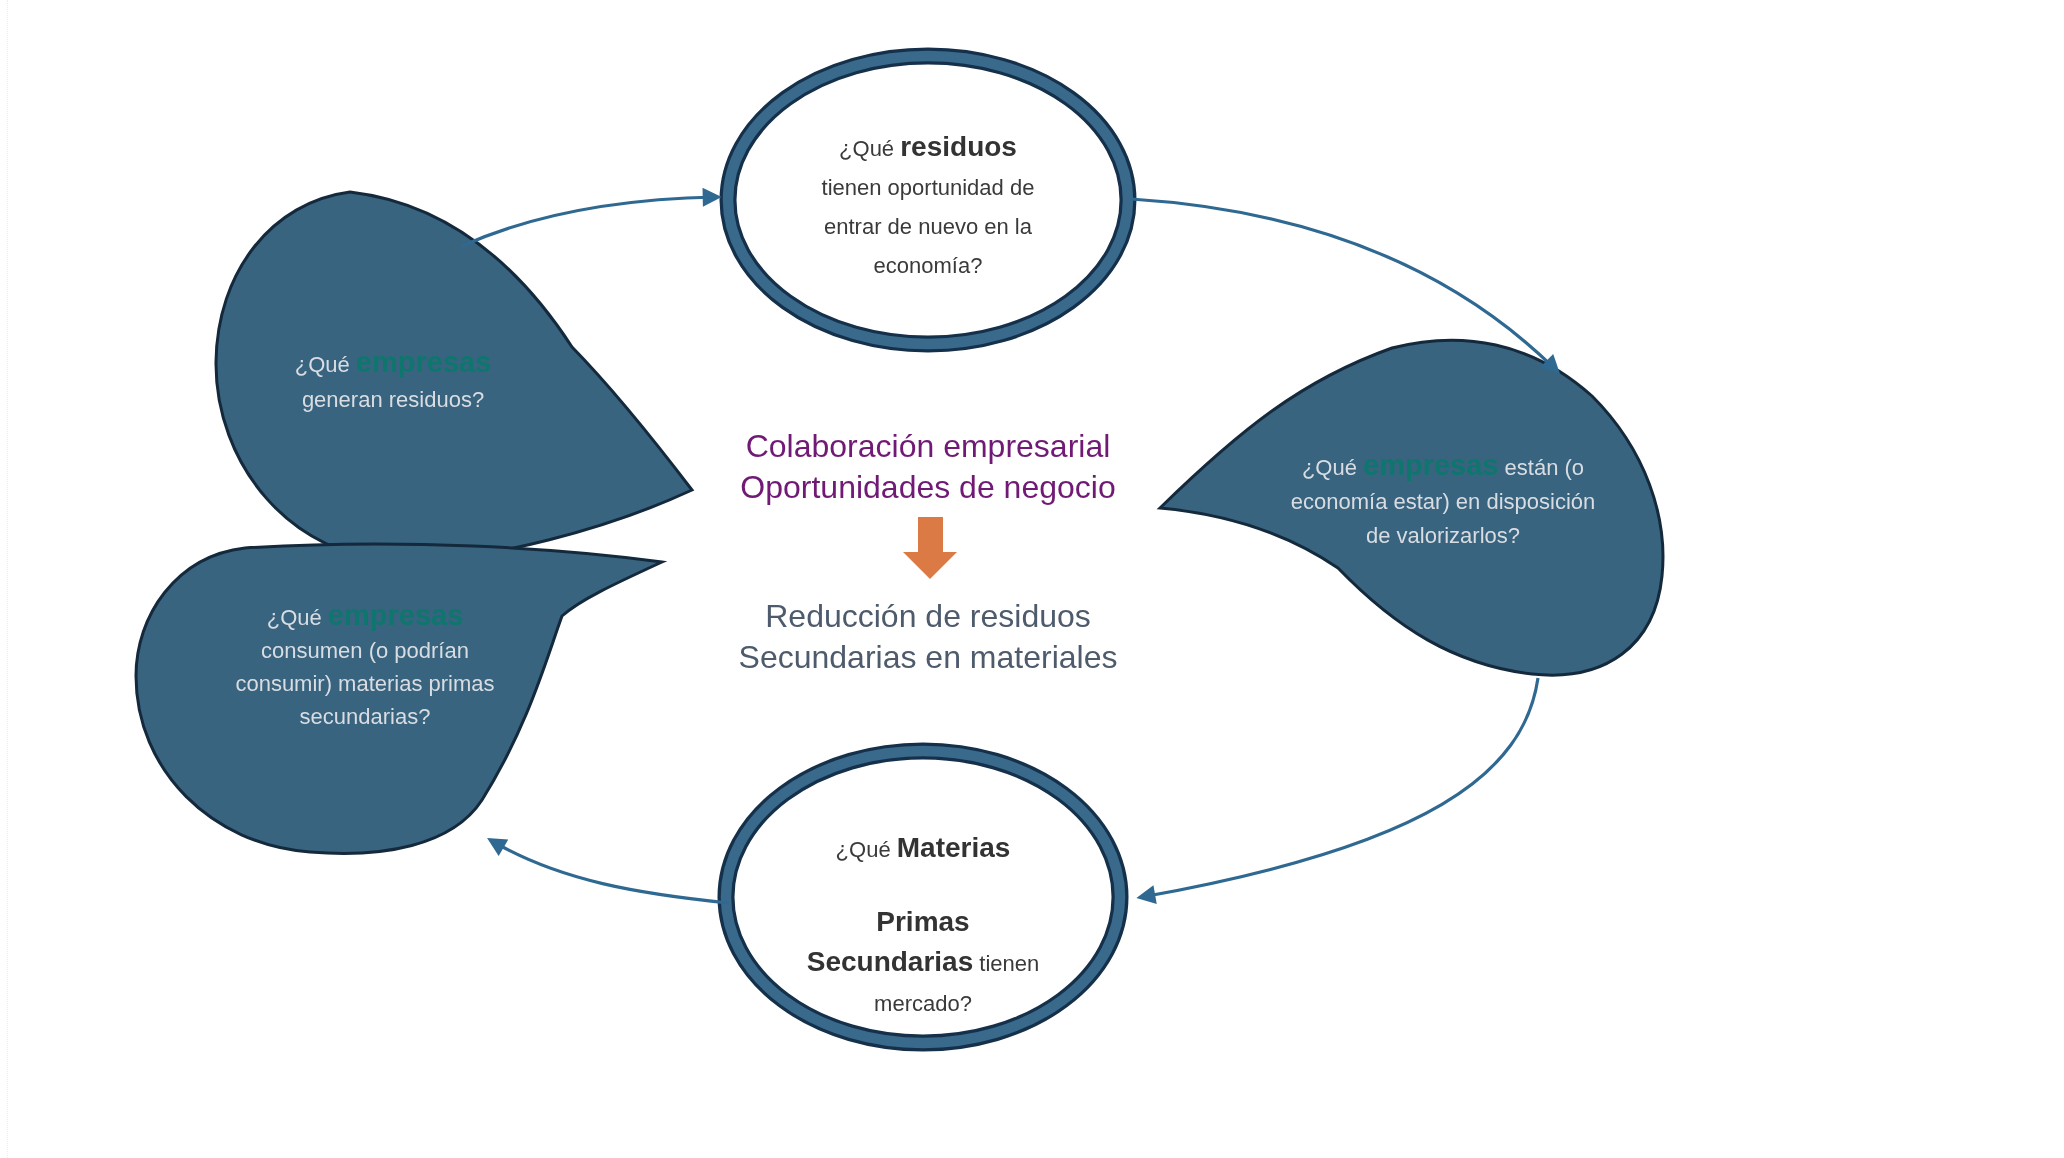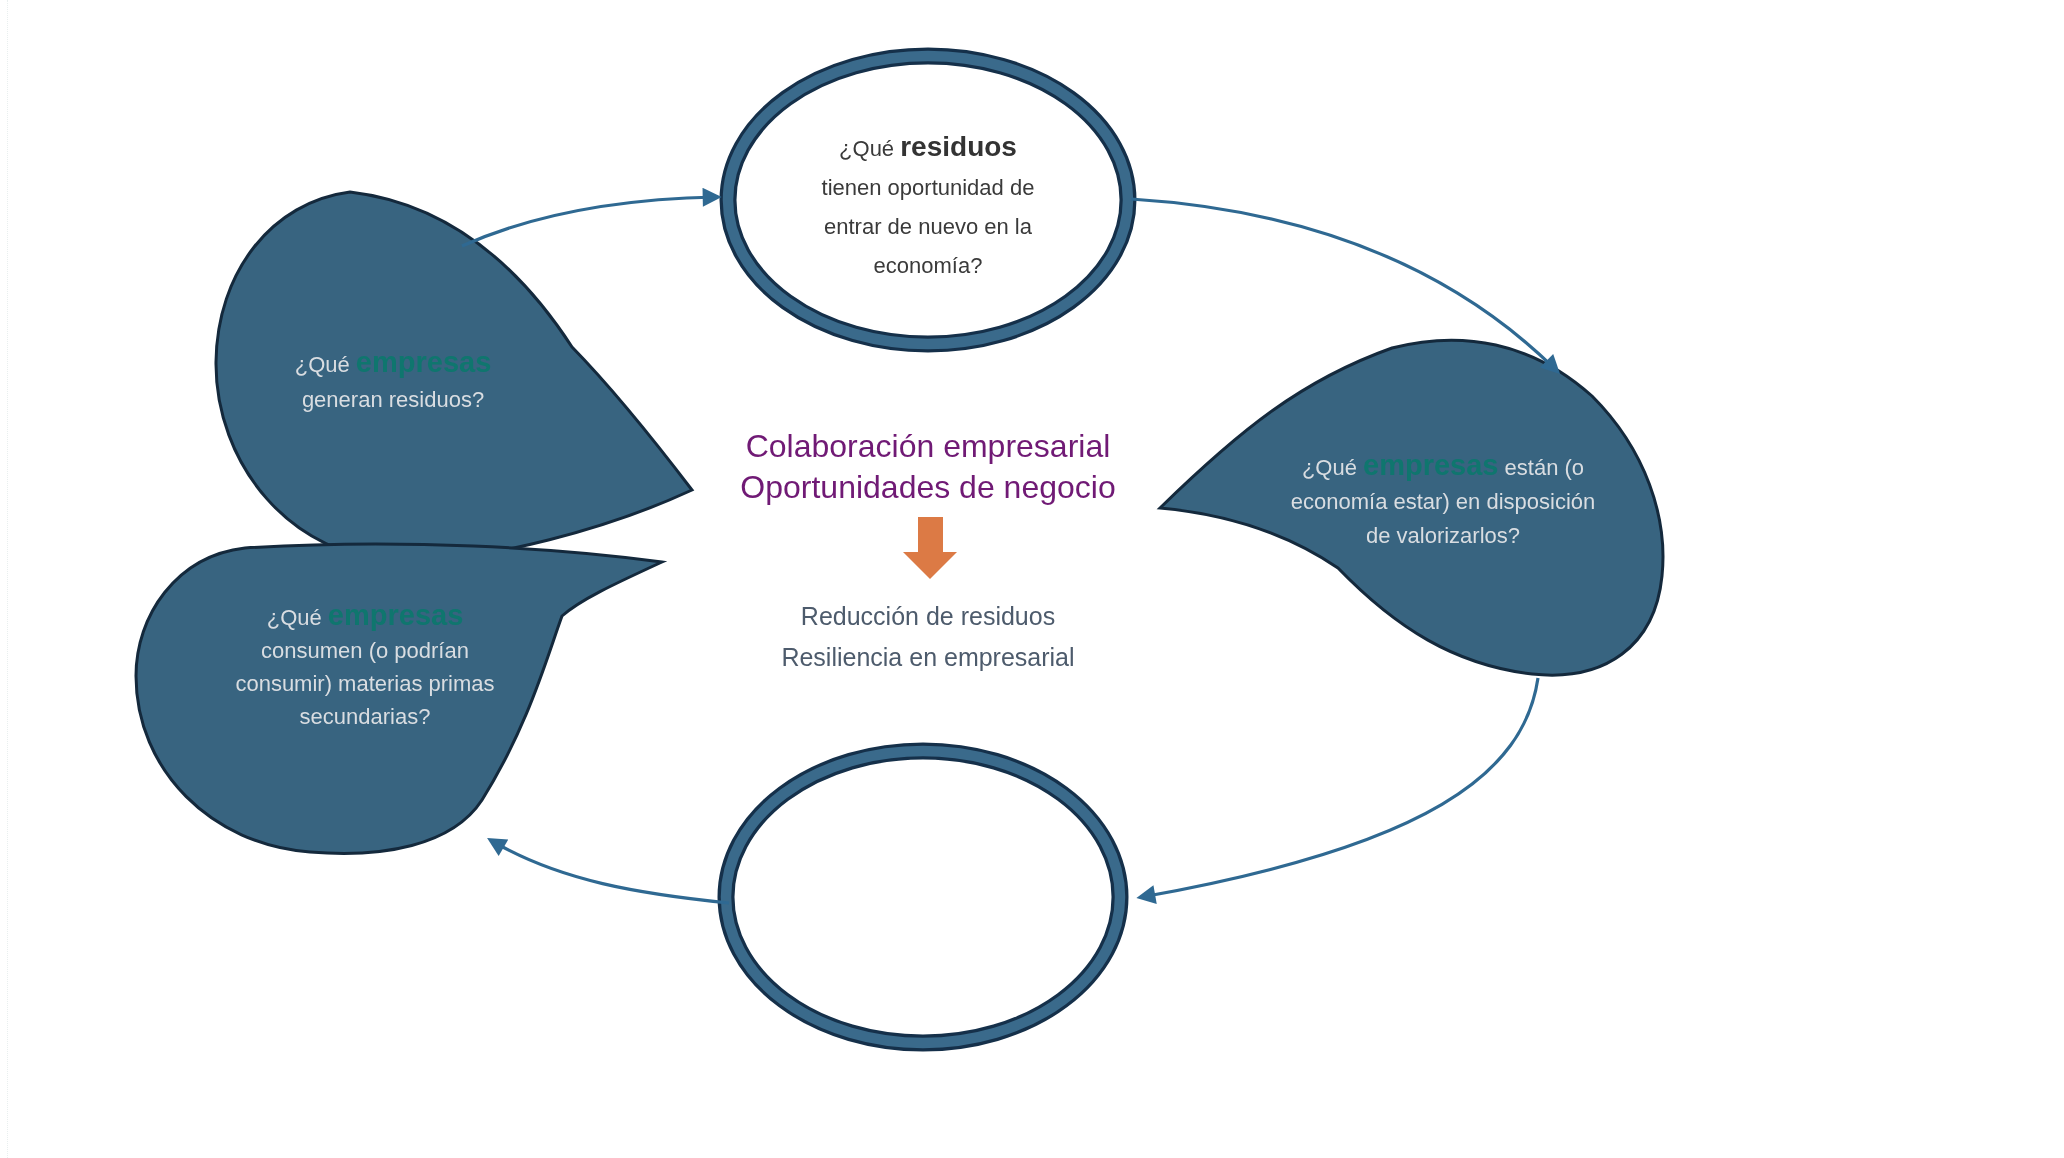--- a/index.html
+++ b/index.html
@@ -25,21 +25,21 @@
   .light-node{color:#d9dde1;font-size:22px;}
   .b{font-weight:bold;margin-top:32px;}
   .dark-node .b{font-size:28px;color:#333333;}
   .light-node .b{font-size:29px;color:#0f766e;}
   #top-ellipse-text{left:738px;top:127px;width:380px;line-height:39px;}
   #left-teardrop-text{left:213px;top:345px;width:360px;line-height:35px;}
   #right-teardrop-text{left:1233px;top:448px;width:420px;line-height:34px;}
   #bottomleft-teardrop-text{left:185px;top:599px;width:360px;line-height:33px;}
   #bottom-ellipse-text{left:743px;top:828px;width:360px;line-height:40px;}
   #collab-text{left:668px;top:426px;width:520px;line-height:41px;font-size:32px;color:#701a75;}
-  #result-text{left:668px;top:596px;width:520px;line-height:41px;font-size:25px;color:#4d5b6c;}
+  #result-text{left:668px;top:596px;width:520px;line-height:41px;font-size:32px;color:#4d5b6c;}
 </style>
 </head>
 <body>
 
 <div id="canvas">
 
   <div class="edge-strip"></div>
 
   <svg id="diagram-svg" width="2064" height="1158" viewBox="0 0 2064 1158">
     <defs>
@@ -95,24 +95,30 @@
     <span class="ln">de valorizarlos?</span>
   </div>
 
   <div id="bottomleft-teardrop-text" class="txt light-node">
     <span class="ln"><span>¿Qué </span><span class="b">empresas</span></span>
     <span class="ln">consumen (o podrían</span>
     <span class="ln">consumir) materias primas</span>
     <span class="ln">secundarias?</span>
   </div>
 
+  <div id="bottom-ellipse-text" class="txt dark-node">
+    <span class="ln"><span>¿Qué </span><span class="b">Materias</span></span>
+    <span class="ln b">Primas</span>
+    <span class="ln"><span class="b">Secundarias</span><span> tienen</span></span>
+    <span class="ln">mercado?</span>
+  </div>
 
   <div id="collab-text" class="txt">
     <span class="ln">Colaboración empresarial</span>
     <span class="ln">Oportunidades de negocio</span>
   </div>
 
   <div id="result-text" class="txt">
     <span class="ln">Reducción de residuos</span>
-    <span class="ln">Resiliencia en empresarial</span>
+    <span class="ln">Secundarias en materiales</span>
   </div>
 
 </div>
 
 </body></html>

